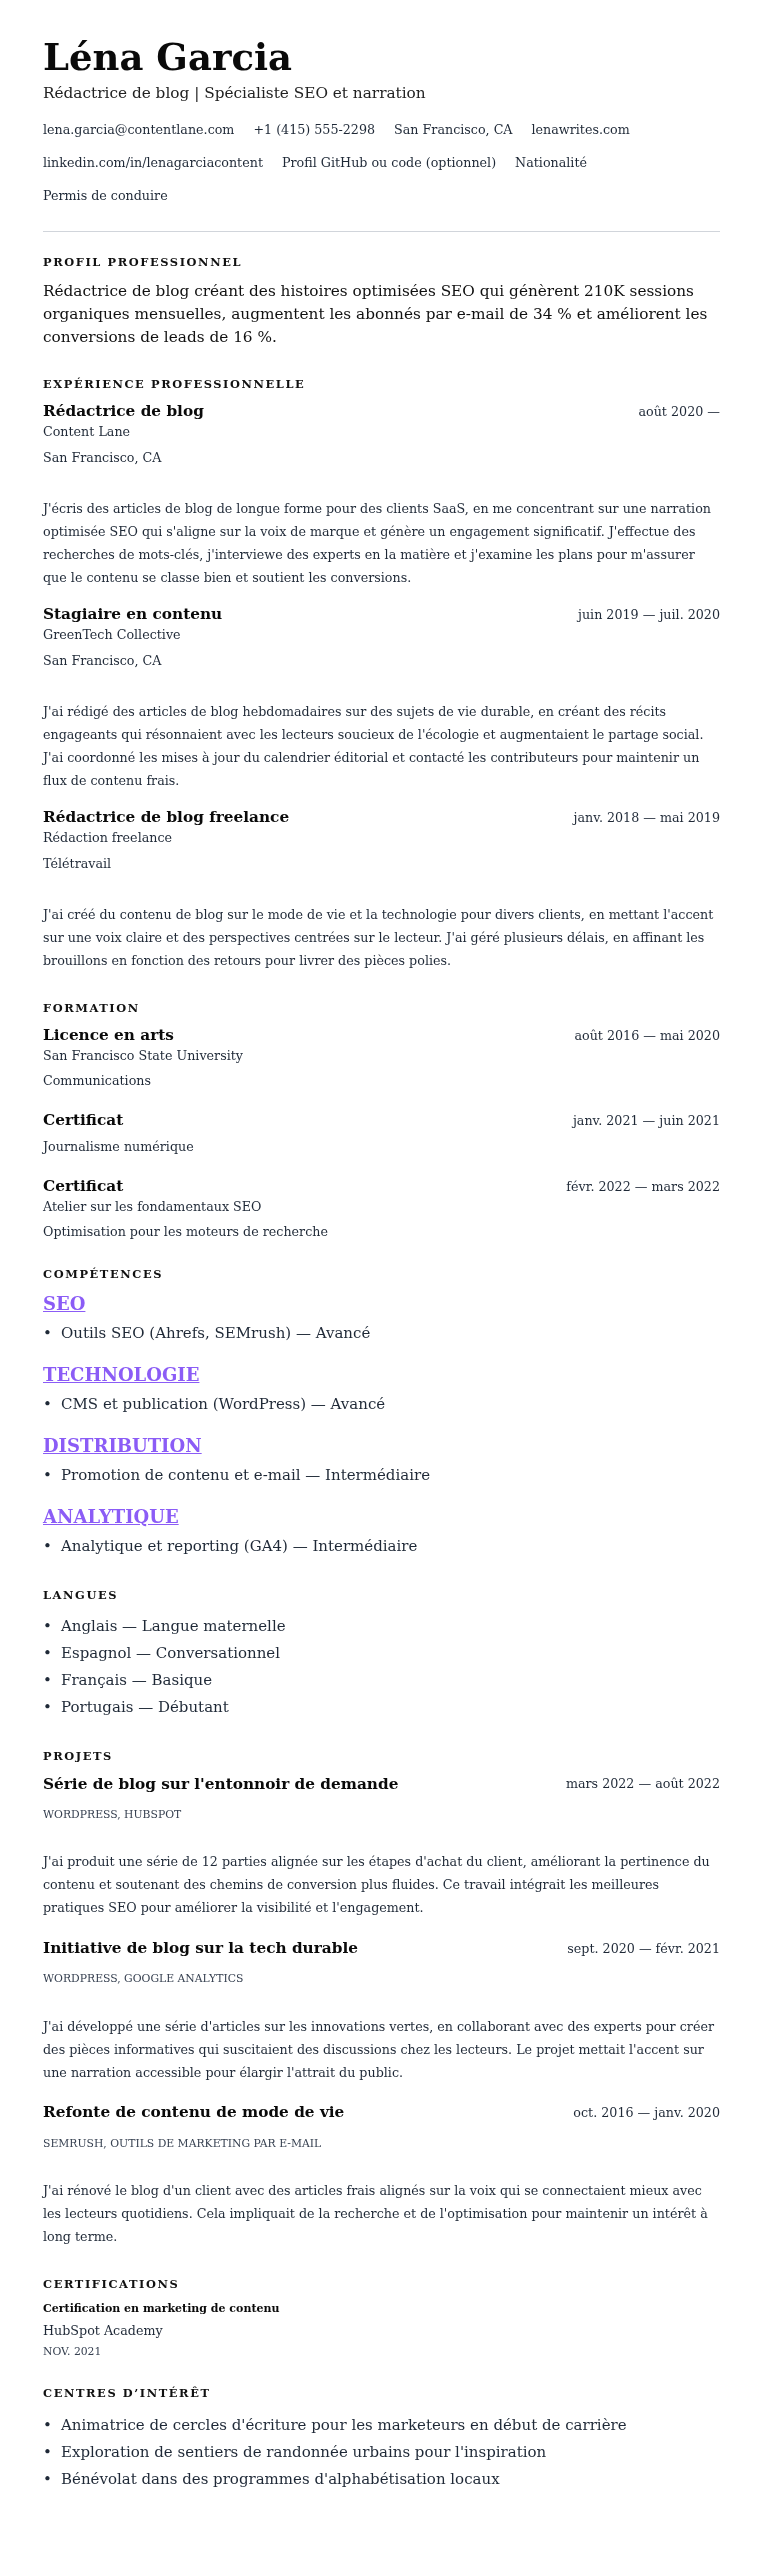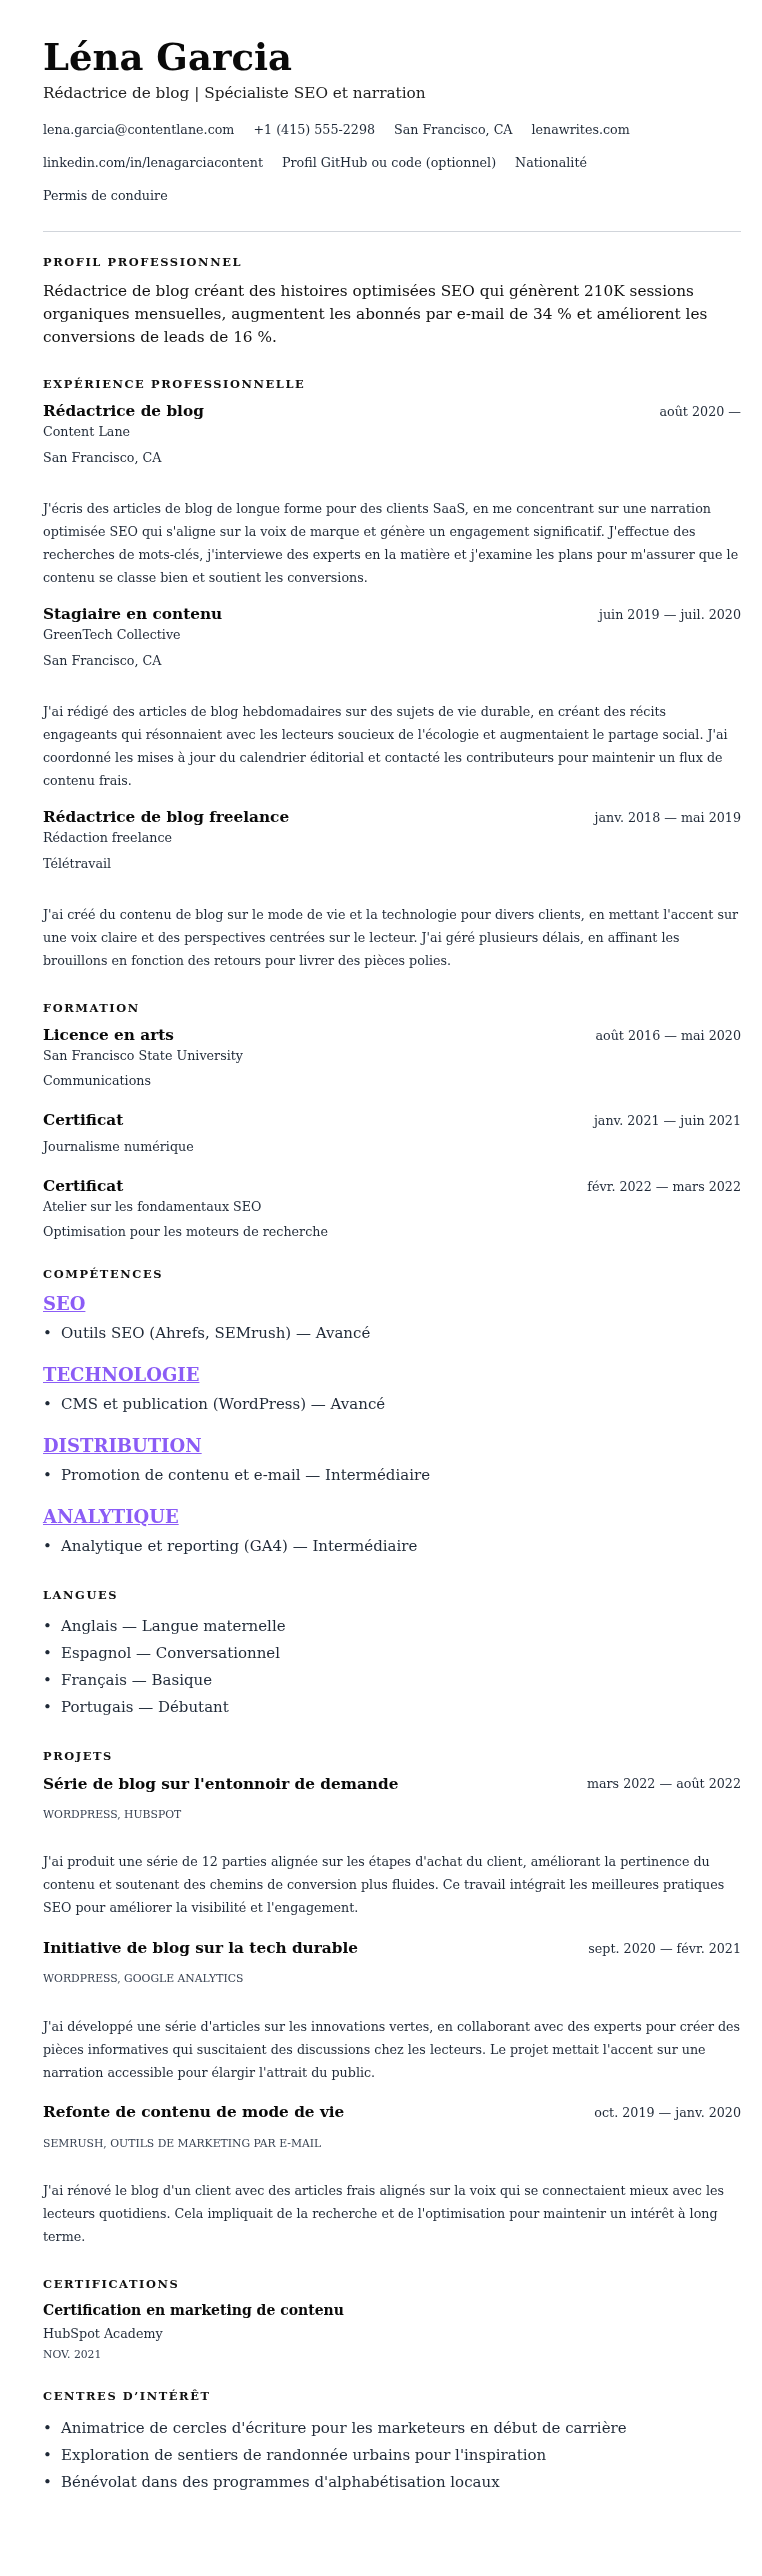--- a/index.html
+++ b/index.html
@@ -2,21 +2,21 @@
 <html style="font-size:10.2px"><head>
   <meta charset="utf-8">
   <style>
     html, body { margin: 0; padding: 0; background: #ffffff; }
     body {
       width: 763px;
       font-family: "DejaVu Serif", serif;
       color: #111111;
     }
     .page {
-      padding: 36px 22px 38px 43px;
+      padding: 36px 43px 38px 43px;
       box-sizing: border-box;
       width: 763px;
     }
     .name {
       font-size: 37px;
       font-weight: bold;
       line-height: 1.15;
       margin: 0;
       color: #0a0a0a;
     }
@@ -119,21 +119,21 @@
     }
     .proj-tech {
       font-size: 10.8px;
       color: #374151;
       text-transform: uppercase;
       margin-top: 15.3px;
     }
     .proj .entry-desc { margin-top: 30.5px; }
     .proj { margin-bottom: 19px; }
     .cert-title {
-      font-size: 14px;
+      font-size: 11px;
       font-weight: bold;
       color: #0a0a0a;
     }
     .cert-issuer {
       font-size: 12.7px;
       color: #1f2937;
       margin-top: 7.6px;
     }
     .cert-date {
       font-size: 10.8px;
@@ -289,21 +289,21 @@
         <span class="entry-title">Initiative de blog sur la tech durable</span>
         <span class="entry-date">sept. 2020 — févr. 2021</span>
       </div>
       <div class="proj-tech">WordPress, Google Analytics</div>
       <p class="entry-desc">J'ai développé une série d'articles sur les innovations vertes, en collaborant avec des experts pour créer des pièces informatives qui suscitaient des discussions chez les lecteurs. Le projet mettait l'accent sur une narration accessible pour élargir l'attrait du public.</p>
     </div>
 
     <div class="proj">
       <div class="entry-head">
         <span class="entry-title">Refonte de contenu de mode de vie</span>
-        <span class="entry-date">oct. 2019 — janv. 2020</span>
+        <span class="entry-date">oct. 2016 — janv. 2020</span>
       </div>
       <div class="proj-tech">SEMrush, outils de marketing par e-mail</div>
       <p class="entry-desc">J'ai rénové le blog d'un client avec des articles frais alignés sur la voix qui se connectaient mieux avec les lecteurs quotidiens. Cela impliquait de la recherche et de l'optimisation pour maintenir un intérêt à long terme.</p>
     </div>
   </section>
 
   <section class="section">
     <h2 class="section-title">Certifications</h2>
     <div>
       <div class="cert-title">Certification en marketing de contenu</div>

